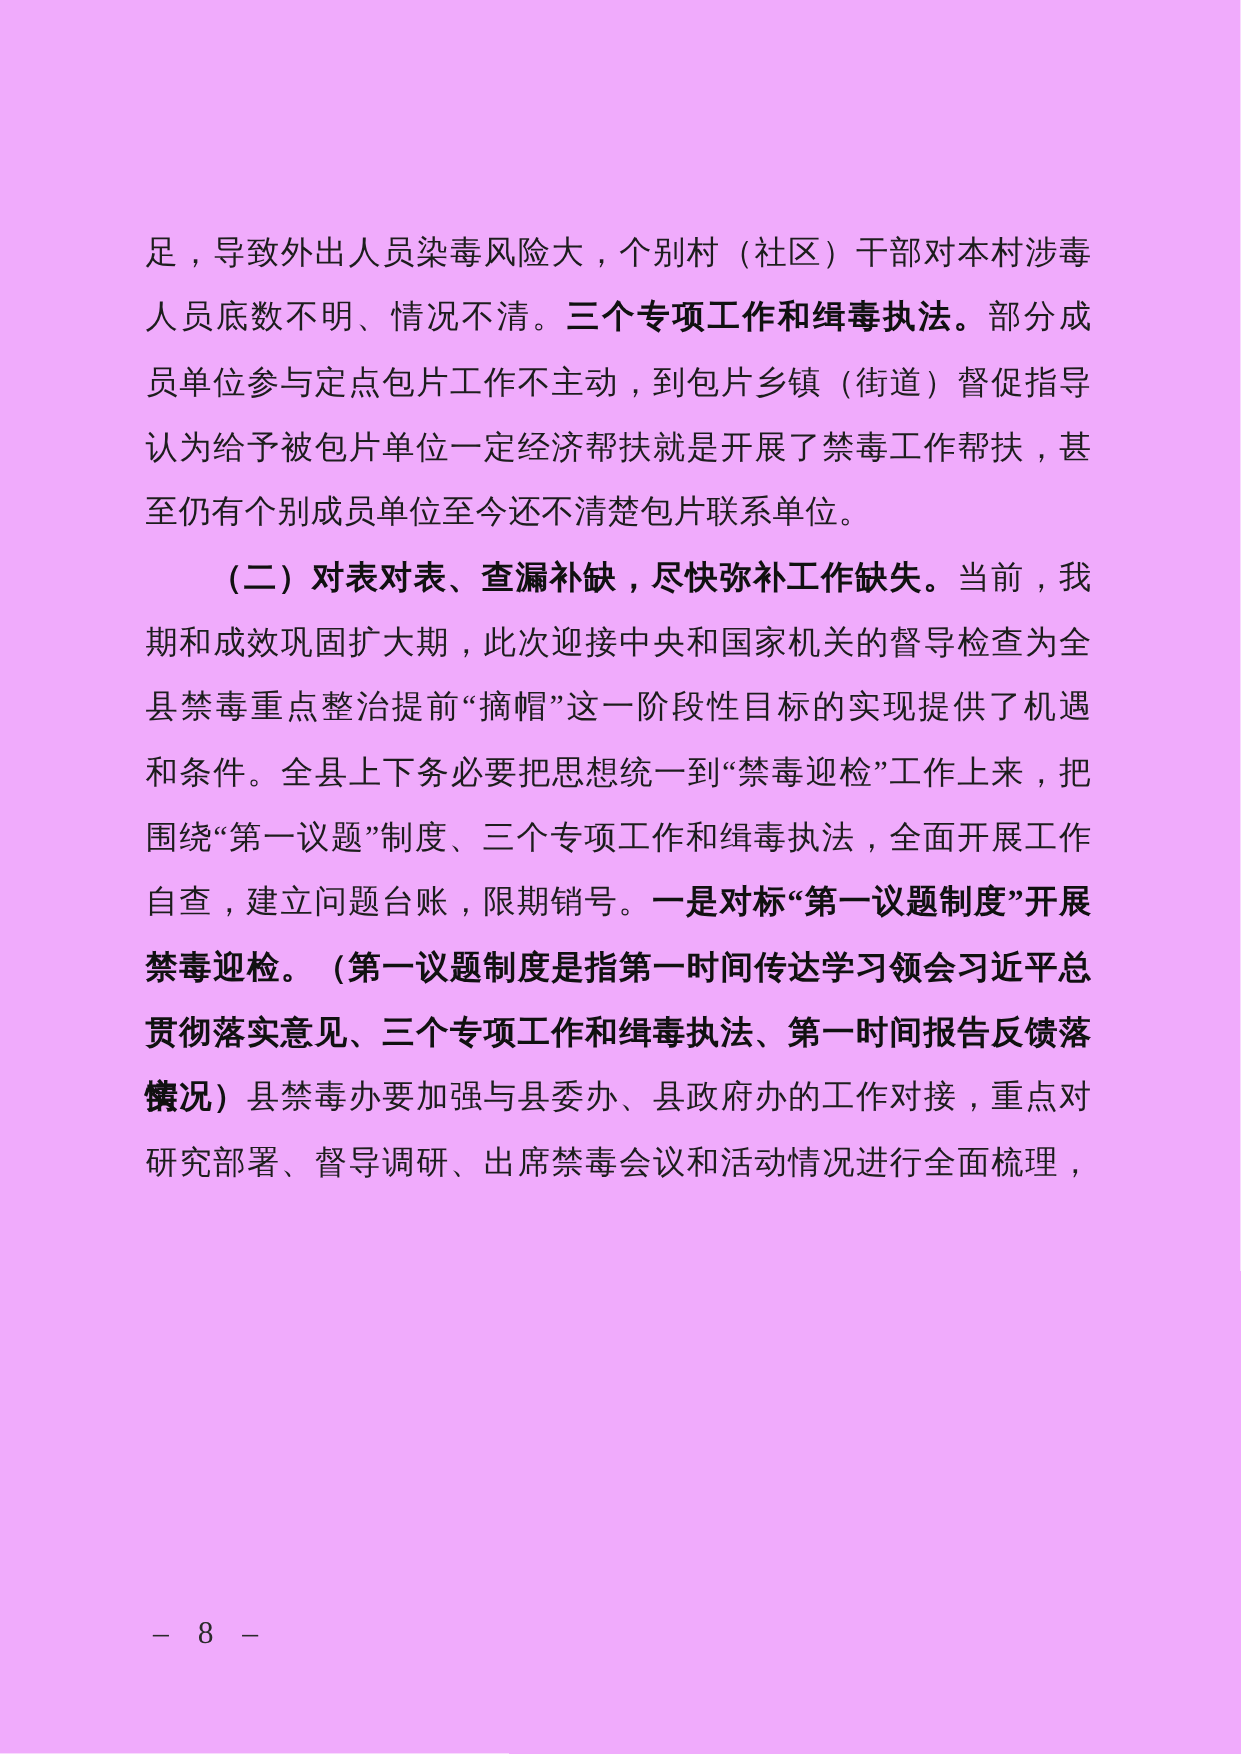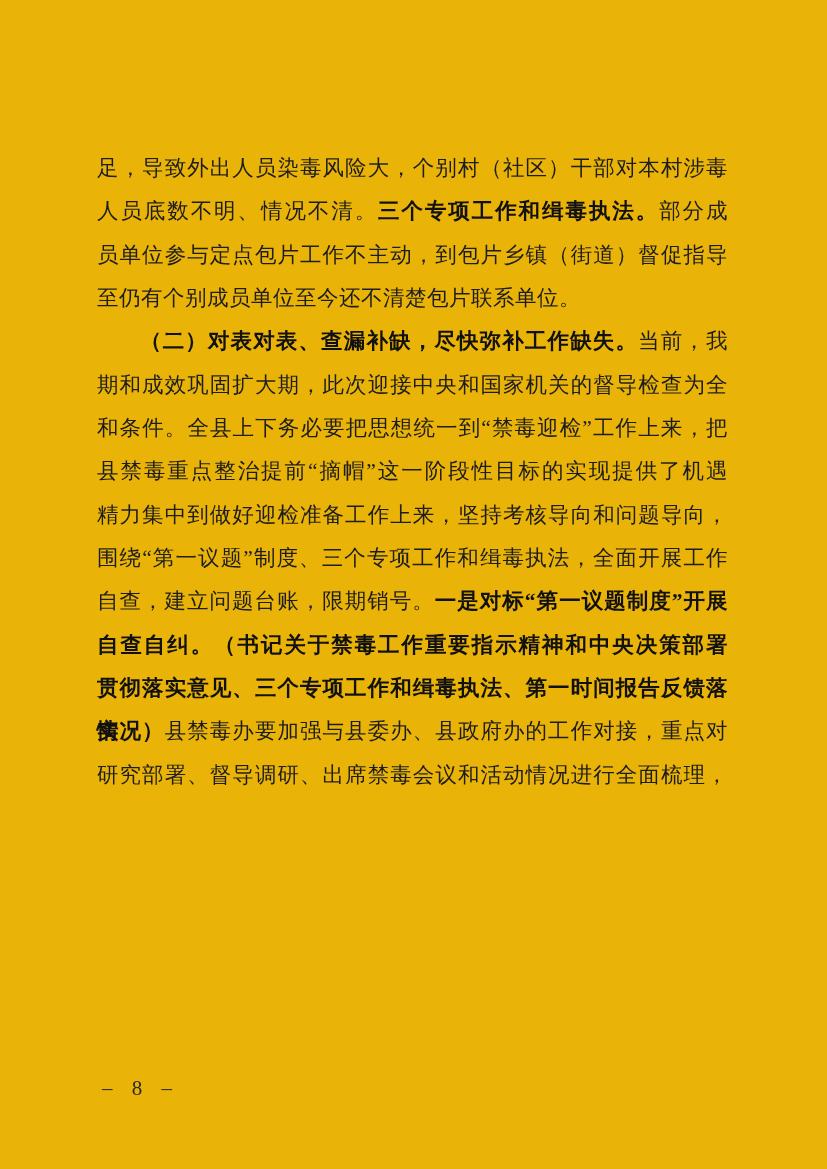--- a/index.html
+++ b/index.html
@@ -4,21 +4,21 @@
 <style>
   html, body {
     margin: 0;
     padding: 0;
     background: #ffffff;
   }
   .page {
     position: relative;
     width: 827px;
     height: 1169px;
-    background: #eab308;
+    background: #f0abfc;
     overflow: hidden;
     font-family: "Liberation Serif", "DejaVu Serif", serif;
     color: #1d1d1d;
   }
   .doc-body {
     position: absolute;
     left: 97px;
     top: 147px;
     width: 631px;
   }
@@ -52,27 +52,27 @@
   }
 </style>
 </head>
 <body>
 
 <div class="page">
   <div class="doc-body">
       <div class="line"><span>足，导致外出人员染毒风险大，个别村（社区）干部对本村涉毒</span></div>
       <div class="line"><span>人员底数不明、情况不清。</span><b>三个专项工作和缉毒执法。</b><span>部分成</span></div>
       <div class="line"><span>员单位参与定点包片工作不主动，到包片乡镇（街道）督促指导</span></div>
+      <div class="line"><span>认为给予被包片单位一定经济帮扶就是开展了禁毒工作帮扶，甚</span></div>
       <div class="line para-end"><span>至仍有个别成员单位至今还不清楚包片联系单位。</span></div>
       <div class="line indent"><b>（二）对表对表、查漏补缺，尽快弥补工作缺失。</b><span>当前，我</span></div>
       <div class="line"><span>期和成效巩固扩大期，此次迎接中央和国家机关的督导检查为全</span></div>
+      <div class="line"><span>县禁毒重点整治提前“摘帽”这一阶段性目标的实现提供了机遇</span></div>
       <div class="line"><span>和条件。全县上下务必要把思想统一到“禁毒迎检”工作上来，把</span></div>
-      <div class="line"><span>县禁毒重点整治提前“摘帽”这一阶段性目标的实现提供了机遇</span></div>
-      <div class="line"><span>精力集中到做好迎检准备工作上来，坚持考核导向和问题导向，</span></div>
       <div class="line"><span>围绕“第一议题”制度、三个专项工作和缉毒执法，全面开展工作</span></div>
       <div class="line"><span>自查，建立问题台账，限期销号。</span><b>一是对标“第一议题制度”开展</b></div>
-      <div class="line"><b>自查自纠。（书记关于禁毒工作重要指示精神和中央决策部署</b></div>
+      <div class="line"><b>禁毒迎检。（第一议题制度是指第一时间传达学习领会习近平总</b></div>
       <div class="line"><b>贯彻落实意见、三个专项工作和缉毒执法、第一时间报告反馈落实</b></div>
       <div class="line"><b>情况）</b><span>县禁毒办要加强与县委办、县政府办的工作对接，重点对</span></div>
       <div class="line"><span>研究部署、督导调研、出席禁毒会议和活动情况进行全面梳理，</span></div>
     </div>
   <div class="page-number">– 8 –</div>
 </div>
 
 </body></html>

